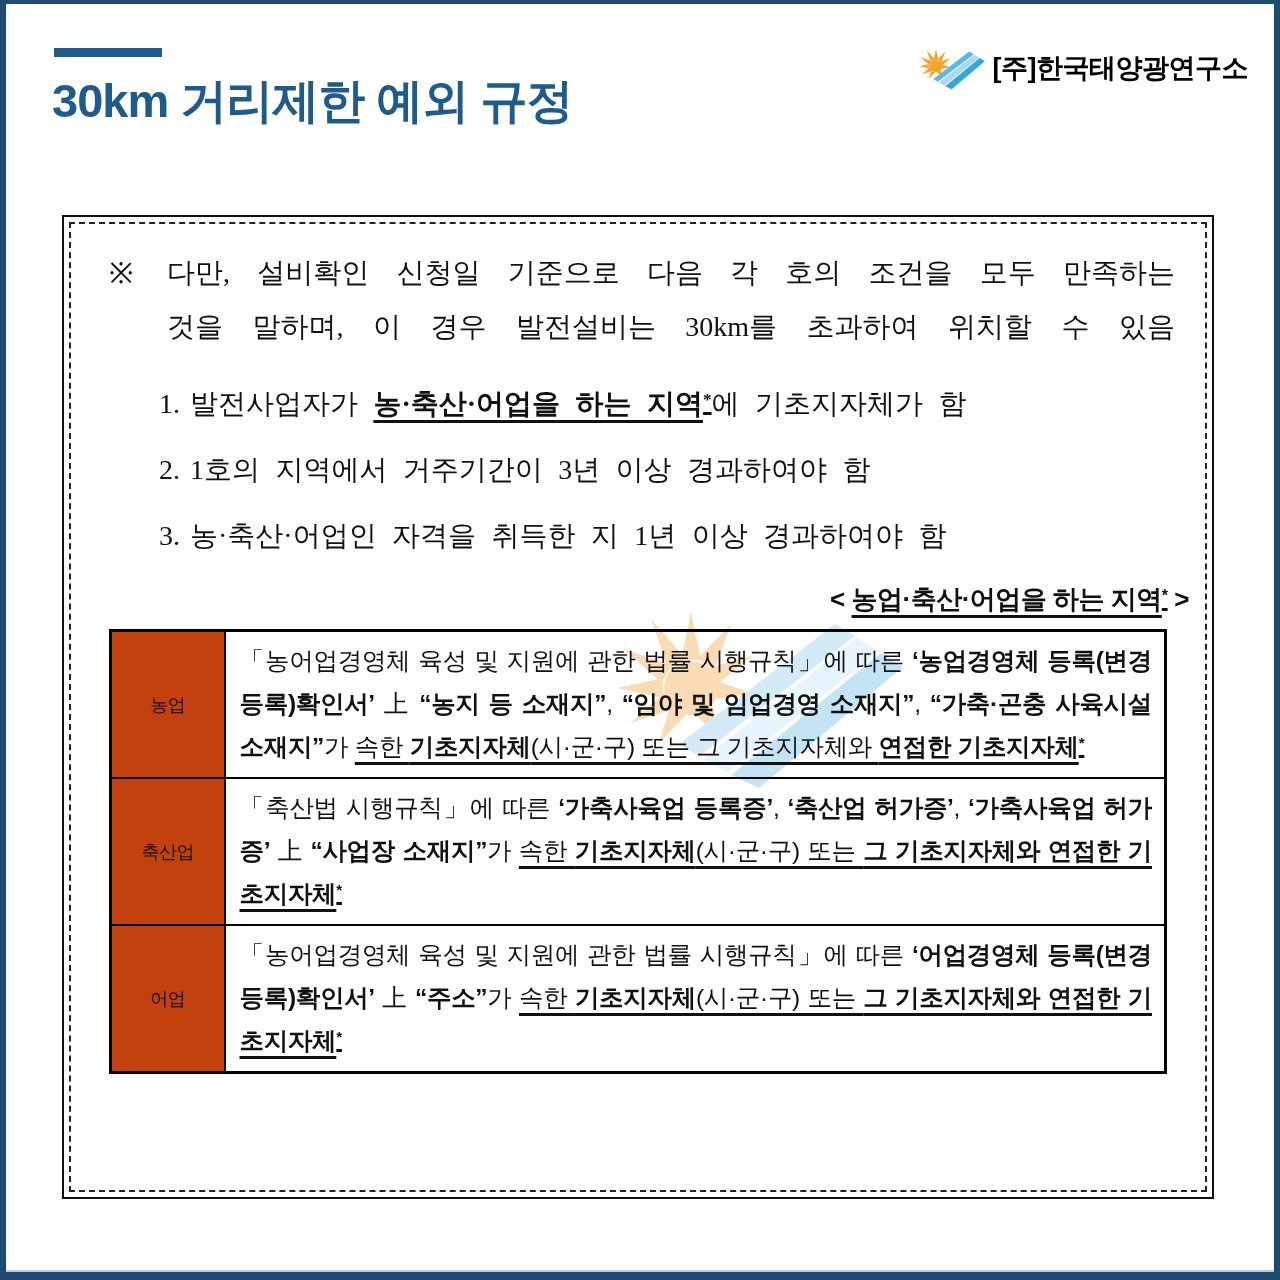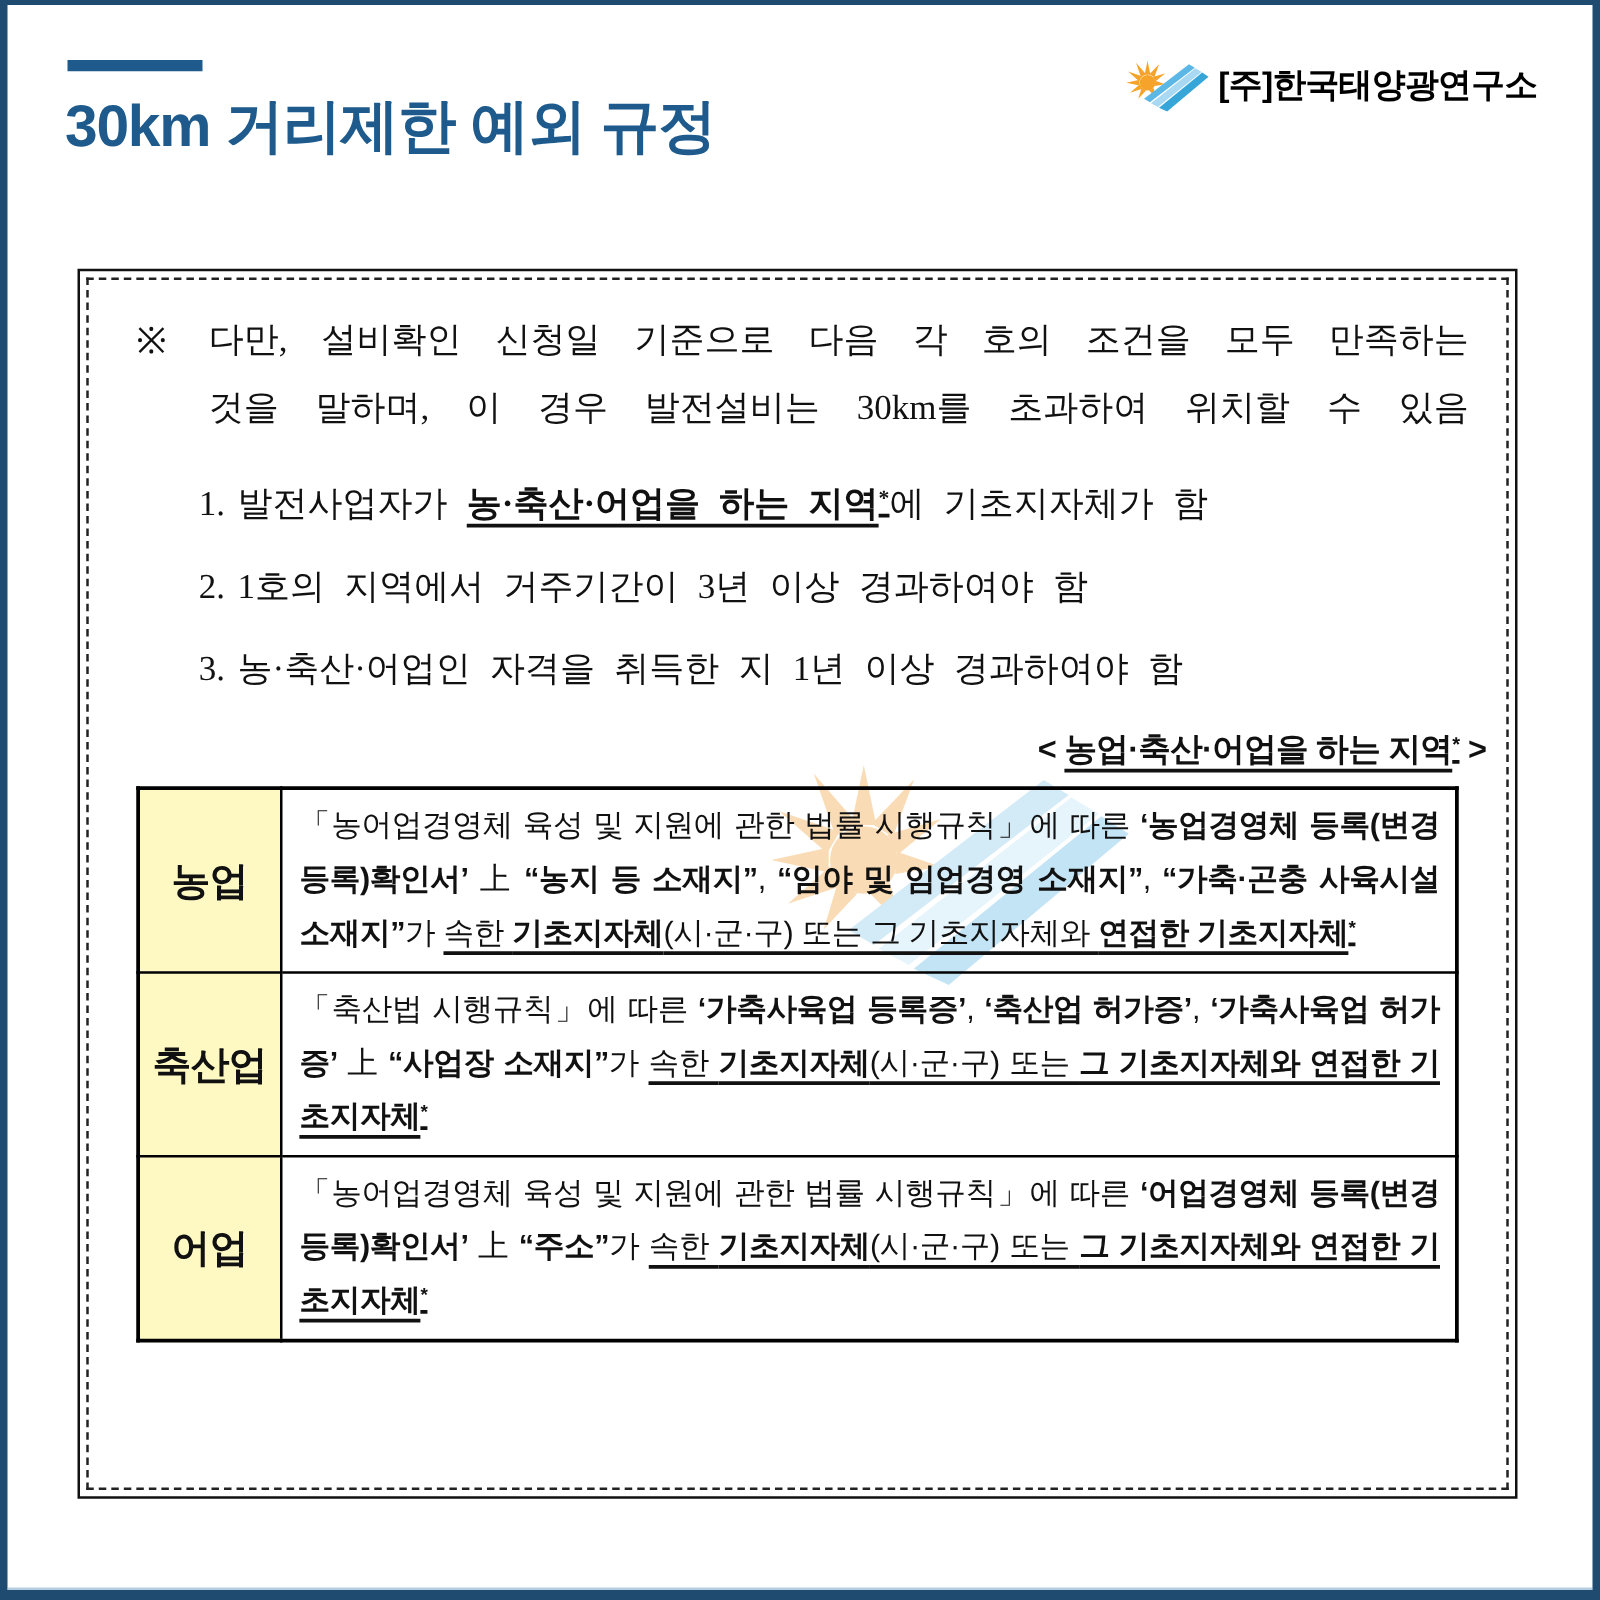--- a/index.html
+++ b/index.html
@@ -14,21 +14,21 @@
     overflow:hidden;
   }
 
   
   .top-rule { position:absolute; left:48px; top:44px; width:108px; height:9px; background:#1e5a8c; }
   .page-title {
     position:absolute; left:46px; top:66px;
     font-size:47px; font-weight:800; letter-spacing:-1px; color:#1e5a8c;
     font-family:"Liberation Sans", sans-serif;
   }
-  .brand { position:absolute; right:44px; top:40px; text-align:right; }
+  .brand { position:absolute; right:26px; top:40px; text-align:right; }
   .brand-row { display:flex; align-items:center; justify-content:flex-end; gap:4px; }
   .brand-logo svg { width:76px; height:48px; display:block; }
   .brand-name { font-size:27px; font-weight:700; color:#000; letter-spacing:-0.5px; }
   .brand-phone { font-size:41px; font-weight:800; color:#000; margin-top:1px; letter-spacing:0.5px; }
 
   
   .watermark { position:absolute; left:585px; top:592px; width:330px; height:200px; opacity:0.45; z-index:0; }
   .watermark svg { width:100%; height:100%; }
 
   
@@ -61,22 +61,22 @@
     font-size:26px; font-weight:800; letter-spacing:-0.5px;
   }
 
   
   .region-table {
     width:1058px; margin:12px auto 0 auto;
     border-collapse:collapse; border:3px solid #000;
     table-layout:fixed; background:transparent;
   }
   .region-table th {
-    width:114px; background:#fef9c3; border:2px solid #000;
-    font-size:31px; font-weight:700; text-align:center; letter-spacing:-0.5px;
+    width:114px; background:#c2410c; border:2px solid #000;
+    font-size:18px; font-weight:400; text-align:center; letter-spacing:-0.5px;
   }
   .region-table td {
     border:2px solid #000; padding:7px 12px 9px 14px;
     font-size:24.5px; line-height:43px; text-align:justify;
     letter-spacing:-0.3px; background:transparent;
   }
 
   
   .footnote {
     margin:12px 10px 0 0; padding-left:120px; text-indent:-40px; padding-right:30px;

